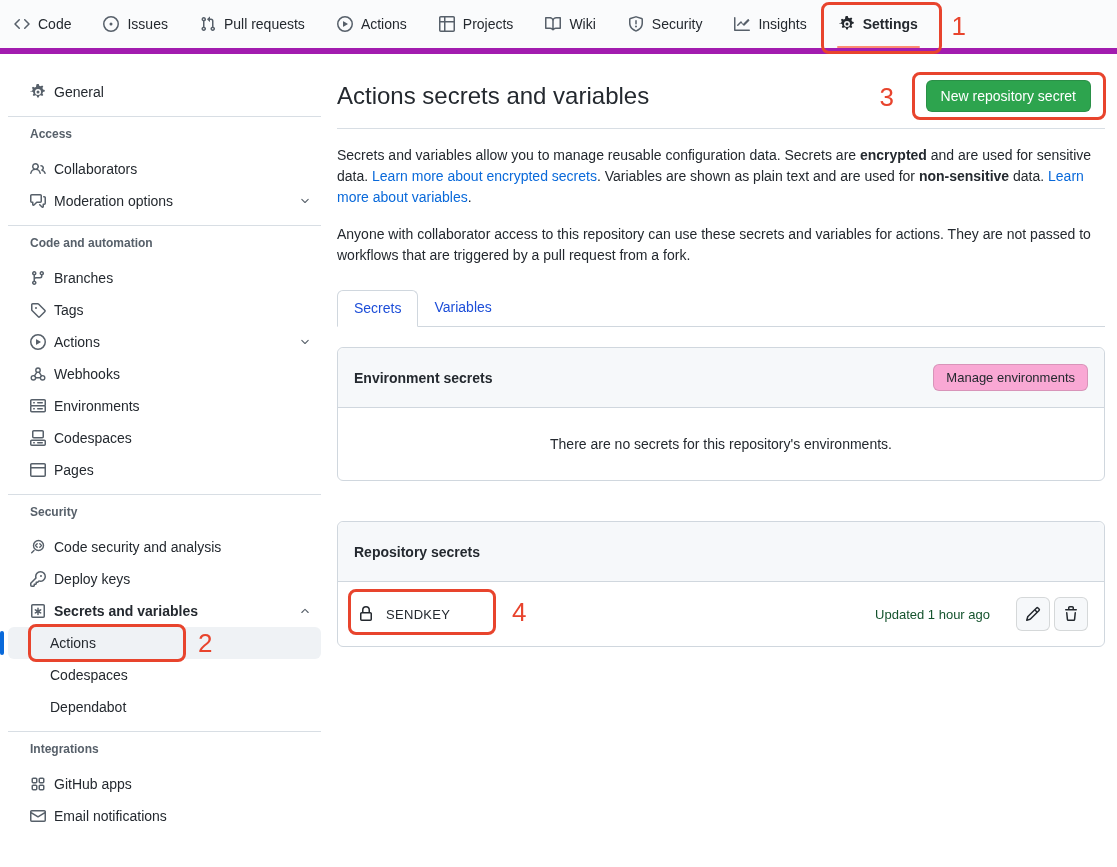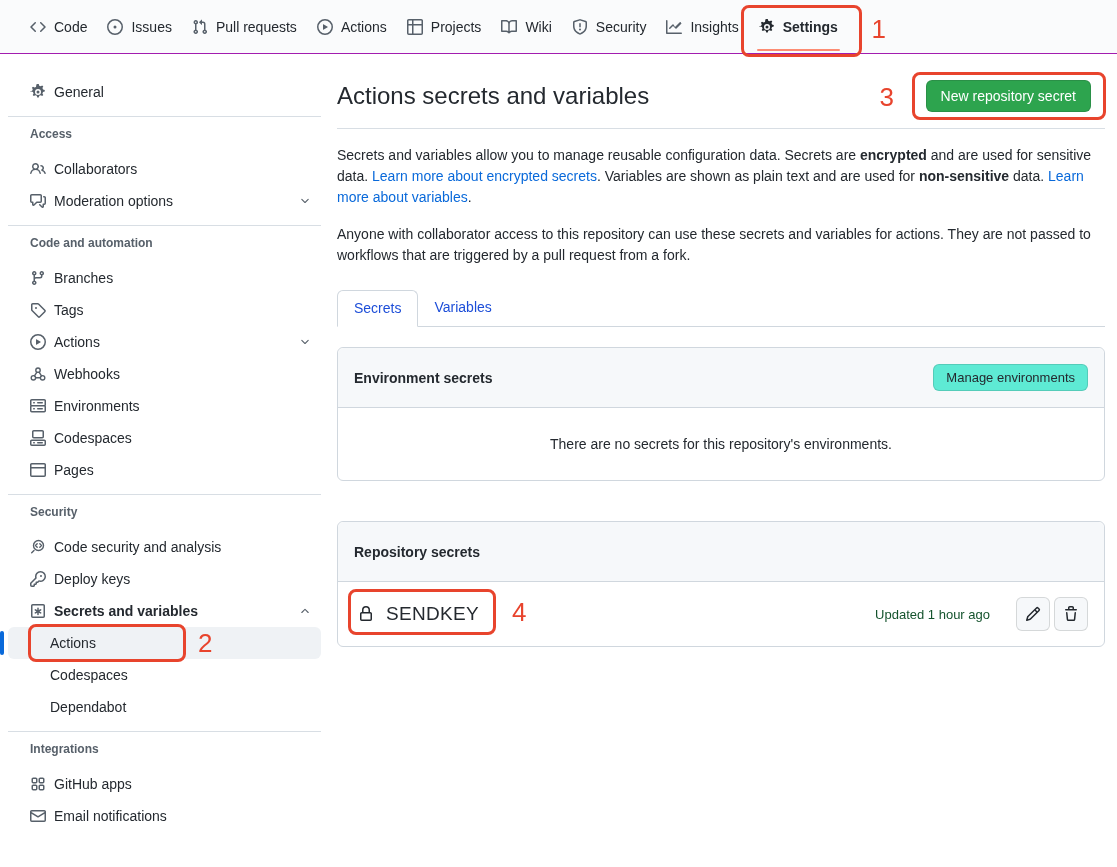--- a/index.html
+++ b/index.html
@@ -6,22 +6,22 @@
   html,body { width:1117px; height:867px; overflow:hidden; }
   body {
     font-family:"Liberation Sans","DejaVu Sans",sans-serif;
     font-size:14px; color:#24292f; background:#fff;
   }
   svg { display:block; }
 
   
   .topnav {
     display:flex; align-items:center; height:54px;
-    padding-left:22px; gap:4px;
-    background:#fafbfc; border-bottom:1px solid #a21caf;
+    padding-left:6px; gap:16px;
+    background:#fafbfc; border-bottom:6px solid #a21caf;
   }
   .nav-item {
     position:relative; display:flex; align-items:center; gap:8px;
     height:38px; padding:0 8px; color:#24292f; cursor:pointer;
     white-space:nowrap; text-decoration:none;
   }
   .nav-item .ic { color:#57606a; }
   .nav-item.active { font-weight:700; }
   .nav-item.active .ic { color:#24292f; }
   .nav-underline {
@@ -96,29 +96,29 @@
 
   .card { border:1px solid #d0d7de; border-radius:6px; margin-top:20px; }
   .card.second { margin-top:40px; }
   .card-header {
     display:flex; align-items:center; justify-content:space-between;
     background:#f6f8fa; border-bottom:1px solid #d0d7de;
     height:60px; padding:0 16px; border-radius:6px 6px 0 0;
   }
   .card-title { font-weight:700; }
   .btn-default {
-    background:#5eead4; border:1px solid rgba(27,31,36,.15);
+    background:#f9a8d4; border:1px solid rgba(27,31,36,.15);
     border-radius:6px; font-size:13px; font-weight:500; color:#24292f;
     padding:5px 12px; cursor:pointer; font-family:inherit;
   }
   .card-empty { padding:28px 16px; text-align:center; color:#24292f; }
 
   .secret-row { position:relative; display:flex; align-items:center; padding:15px 16px; }
   .secret-left { display:flex; align-items:center; gap:12px; padding-left:4px; color:#24292f; }
-  .secret-label { font-size:19px; letter-spacing:.3px; }
+  .secret-label { font-size:13px; letter-spacing:.3px; }
   .row-right { margin-left:auto; display:flex; align-items:center; }
   .updated { color:#14532d; font-size:13px; margin-right:22px; }
   .icon-btn {
     width:34px; height:34px; display:flex; align-items:center; justify-content:center;
     background:#f6f8fa; border:1px solid rgba(27,31,36,.15); border-radius:6px;
     color:#24292f; cursor:pointer; margin-left:4px;
   }
 </style>
 </head>
 <body>

